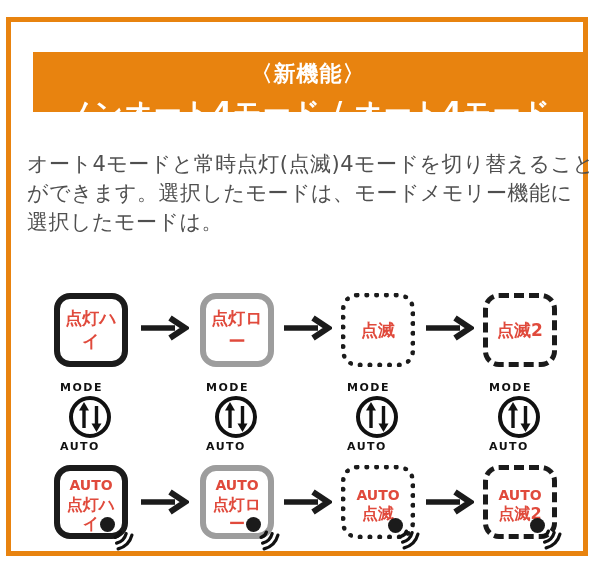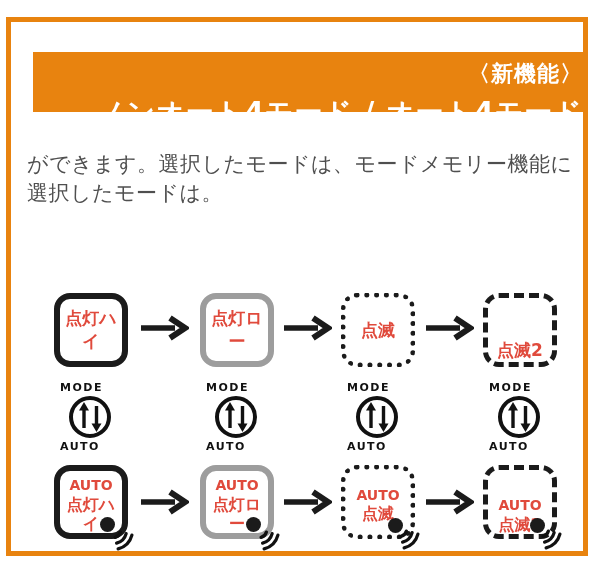--- a/index.html
+++ b/index.html
@@ -13,38 +13,38 @@
   .page{
     position:relative;width:600px;height:586px;background:#fff;overflow:hidden;
     font-family:"DejaVu Sans",sans-serif;
   }
   .frame{
     position:absolute;left:6px;top:17px;width:582px;height:539px;
     border:5px solid var(--orange);box-sizing:border-box;background:#fff;
   }
   .header{
     position:absolute;left:22px;top:30px;width:550px;height:60px;
-    background:var(--orange);color:#fff;text-align:right;font-weight:bold;
+    background:var(--orange);color:#fff;text-align:center;font-weight:bold;
   }
   .header-sub{font-size:22px;padding-top:9px;line-height:1.15;letter-spacing:1px;}
   .header-title{font-size:28px;line-height:1.35;letter-spacing:1px;margin-top:8px;}
   .desc{
     position:absolute;left:16px;top:128px;width:572px;
     color:var(--text-gray);font-size:21px;line-height:29px;letter-spacing:0.5px;
   }
   
   .mbox{
     position:absolute;width:74px;height:74px;box-sizing:border-box;border-radius:16px;
     display:flex;flex-direction:column;align-items:center;justify-content:center;
     text-align:center;color:var(--red);font-weight:bold;background:#fff;
   }
   .b-black{border:6px solid var(--ink);}
   .b-gray{border:6px solid var(--gray-border);}
   .b-dotted{border:5px dotted var(--ink);}
-  .b-dashed{border:5px dashed var(--ink);justify-content:flex-end;}
+  .b-dashed{border:5px dashed var(--ink);}
   .row1{top:271px;font-size:17px;}
   .row2{top:443px;padding-top:6px;}
   .c1{left:43px}.c2{left:189px}.c3{left:330px}.c4{left:472px}
   .auto-line1{font-size:14px;line-height:1.25;display:block;}
   .auto-line2{font-size:16px;line-height:1.2;display:block;}
   .dot{
     position:absolute;right:7px;bottom:1px;width:15px;height:15px;
     border-radius:50%;background:var(--ink);
   }
   .waves{position:absolute;left:52px;top:58px;width:26px;height:26px;overflow:visible;}
@@ -65,20 +65,21 @@
 
 <div class="page">
   <div class="frame">
 
     <div class="header">
       <div class="header-sub">〈新機能〉</div>
       <div class="header-title">ノンオート4モード / オート4モード</div>
     </div>
 
     <div class="desc">
+      <div>オート4モードと常時点灯(点滅)4モードを切り替えること</div>
       <div>ができます。選択したモードは、モードメモリー機能に</div>
       <div>選択したモードは。</div>
     </div>
 
     <div class="mbox row1 c1 b-black">
       <span>点灯ハイ</span>
     </div>
     <div class="mbox row1 c2 b-gray">
       <span>点灯ロー</span>
     </div>

